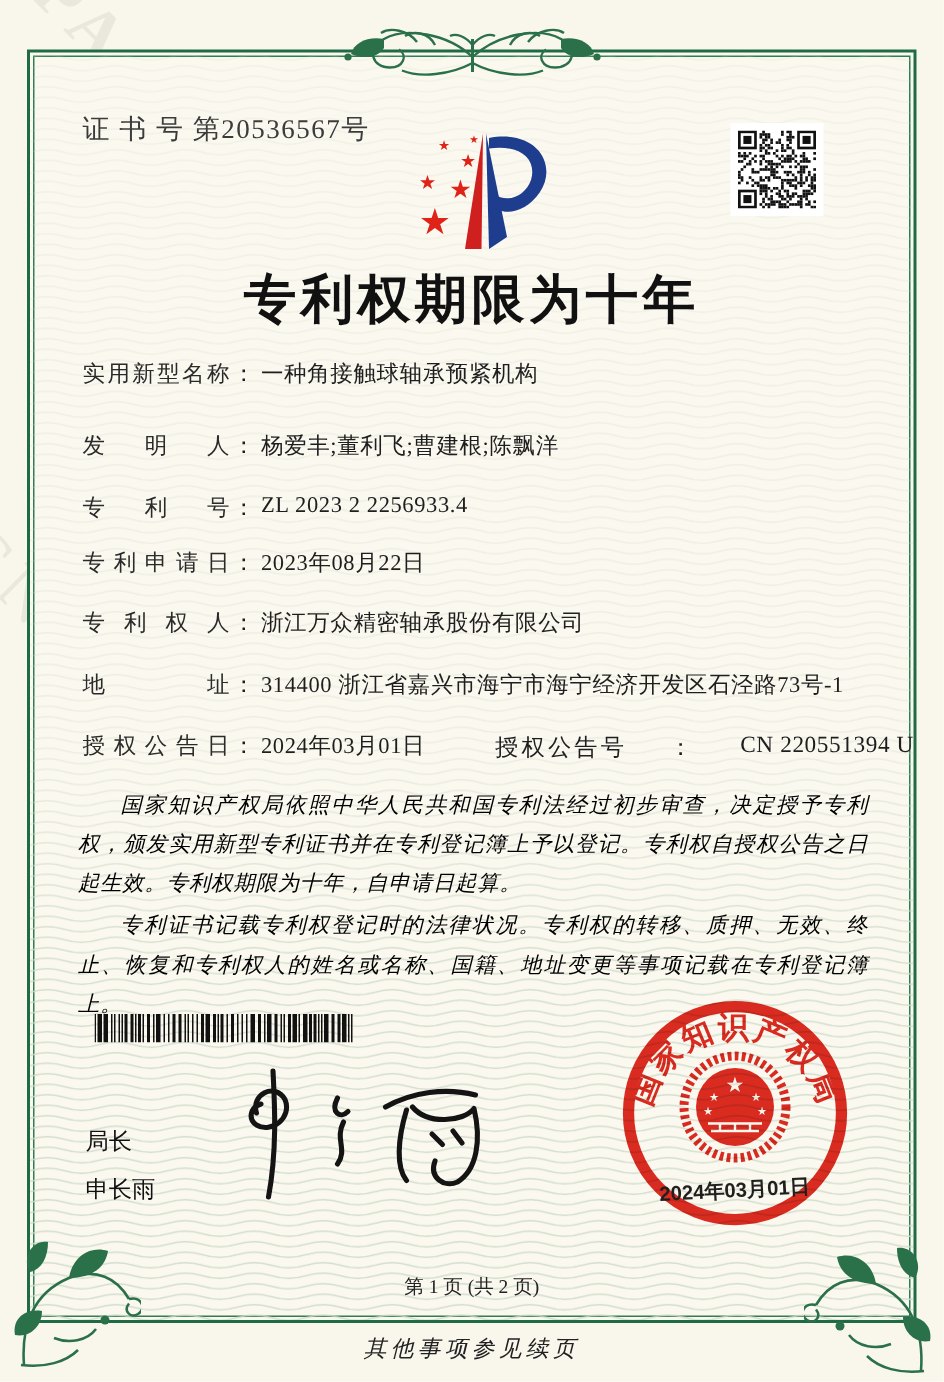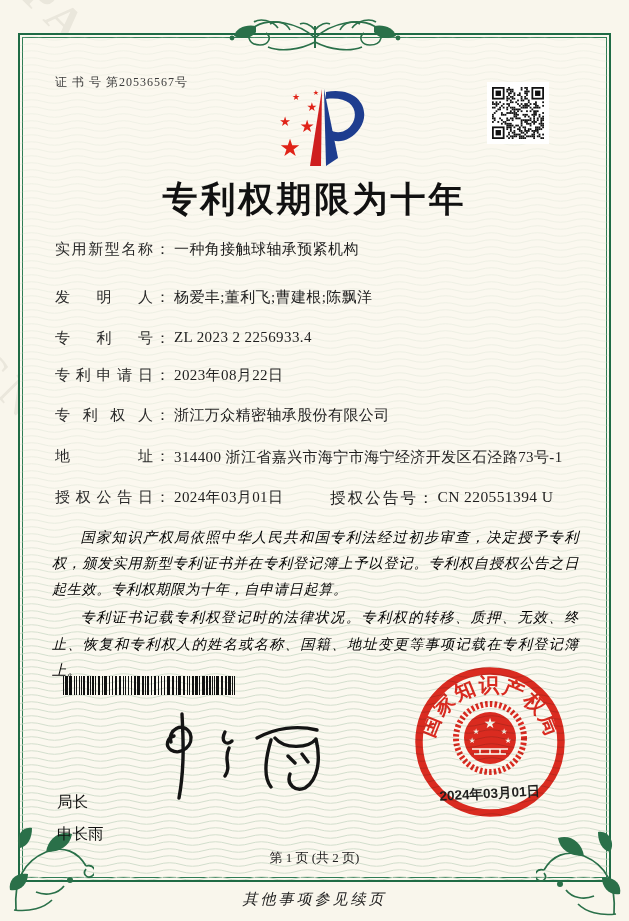--- a/index.html
+++ b/index.html
@@ -8,41 +8,41 @@
   
   .wm{position:absolute;font-family:"Liberation Serif",serif;font-weight:600;
       font-size:46px;letter-spacing:7px;color:rgba(120,112,88,0.11);
       transform:rotate(45deg);white-space:nowrap;pointer-events:none;}
   
   .frame{position:absolute;left:18px;top:33px;width:589px;height:845px;
          border:2.5px solid #1f6b45;background:#fbf8ef;}
   .frame::before{content:"";position:absolute;inset:2px;border:1px solid #2f7d55;}
   .waves{position:absolute;left:0;top:0;}
   
-  .certno{position:absolute;left:55px;top:74px;font-size:12px;color:#3b3b3b;letter-spacing:1px;}
+  .certno{position:absolute;left:55px;top:74px;font-size:18px;color:#3b3b3b;letter-spacing:1px;}
   .qr{position:absolute;left:487px;top:82px;width:62px;height:62px;background:#fff;padding:5px;box-sizing:border-box;}
   .logo{position:absolute;left:258px;top:86px;}
   .title{position:absolute;left:0;top:176px;width:629px;text-align:center;
          font-size:35px;font-weight:700;letter-spacing:3px;color:#111;}
   
   .row{position:absolute;left:55px;display:flex;align-items:flex-start;font-size:15px;color:#1e1e1e;}
   .lbl{width:98px;text-align:justify;text-align-last:justify;flex:none;color:#2a2a2a;}
   .colon{flex:none;margin:0 4px 0 2px;}
   .val{letter-spacing:0.4px;}
   .val-wrap{width:432px;line-height:1.45;}
-  .row2{position:absolute;display:flex;font-size:15.5px;color:#1e1e1e;}
+  .row2{position:absolute;display:flex;font-size:15.5px;color:#1e1e1e;gap:28px;}
   .lbl2{width:86px;text-align:justify;text-align-last:justify;flex:none;}
   
   .paras{position:absolute;left:52px;top:524px;width:527px;}
   .paras p{margin:0 0 2px 0;text-indent:2em;font-size:14.2px;line-height:1.84;
            text-align:justify;letter-spacing:0.6px;color:#000000;font-style:italic;}
   .barcode{position:absolute;left:63px;top:676px;}
   
   .signer{position:absolute;left:57px;top:746px;font-family:"Liberation Sans","DejaVu Sans",sans-serif;
-          font-size:15.5px;color:#111;line-height:2.05;margin-top:40px;}
+          font-size:15.5px;color:#111;line-height:2.05;}
   .signature{position:absolute;left:125px;top:708px;}
   .seal{position:absolute;left:410px;top:662px;mix-blend-mode:multiply;opacity:0.95;}
   
   .pagefoot{position:absolute;left:18px;top:849px;width:593px;text-align:center;font-size:13px;color:#222;}
   .note{position:absolute;left:0;top:890px;width:629px;text-align:center;font-size:15px;
         font-style:italic;letter-spacing:3px;color:#222;}
   .orn-top{position:absolute;left:220px;top:16px;}
   .orn-bl{position:absolute;left:6px;top:814px;}
   .orn-br{position:absolute;left:536px;top:818px;transform:scaleX(-1);}
 </style>

